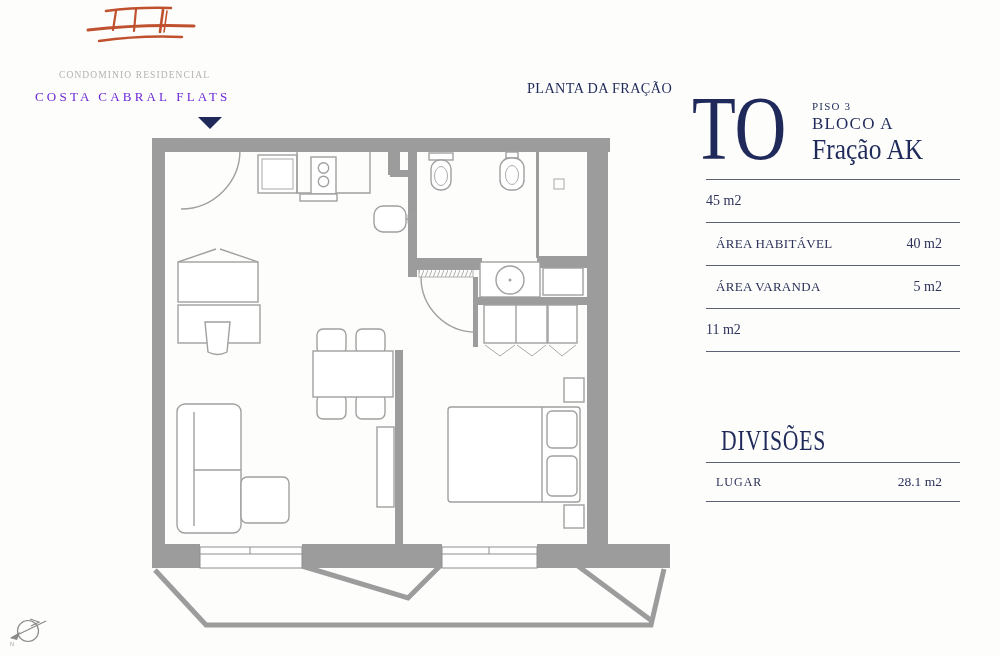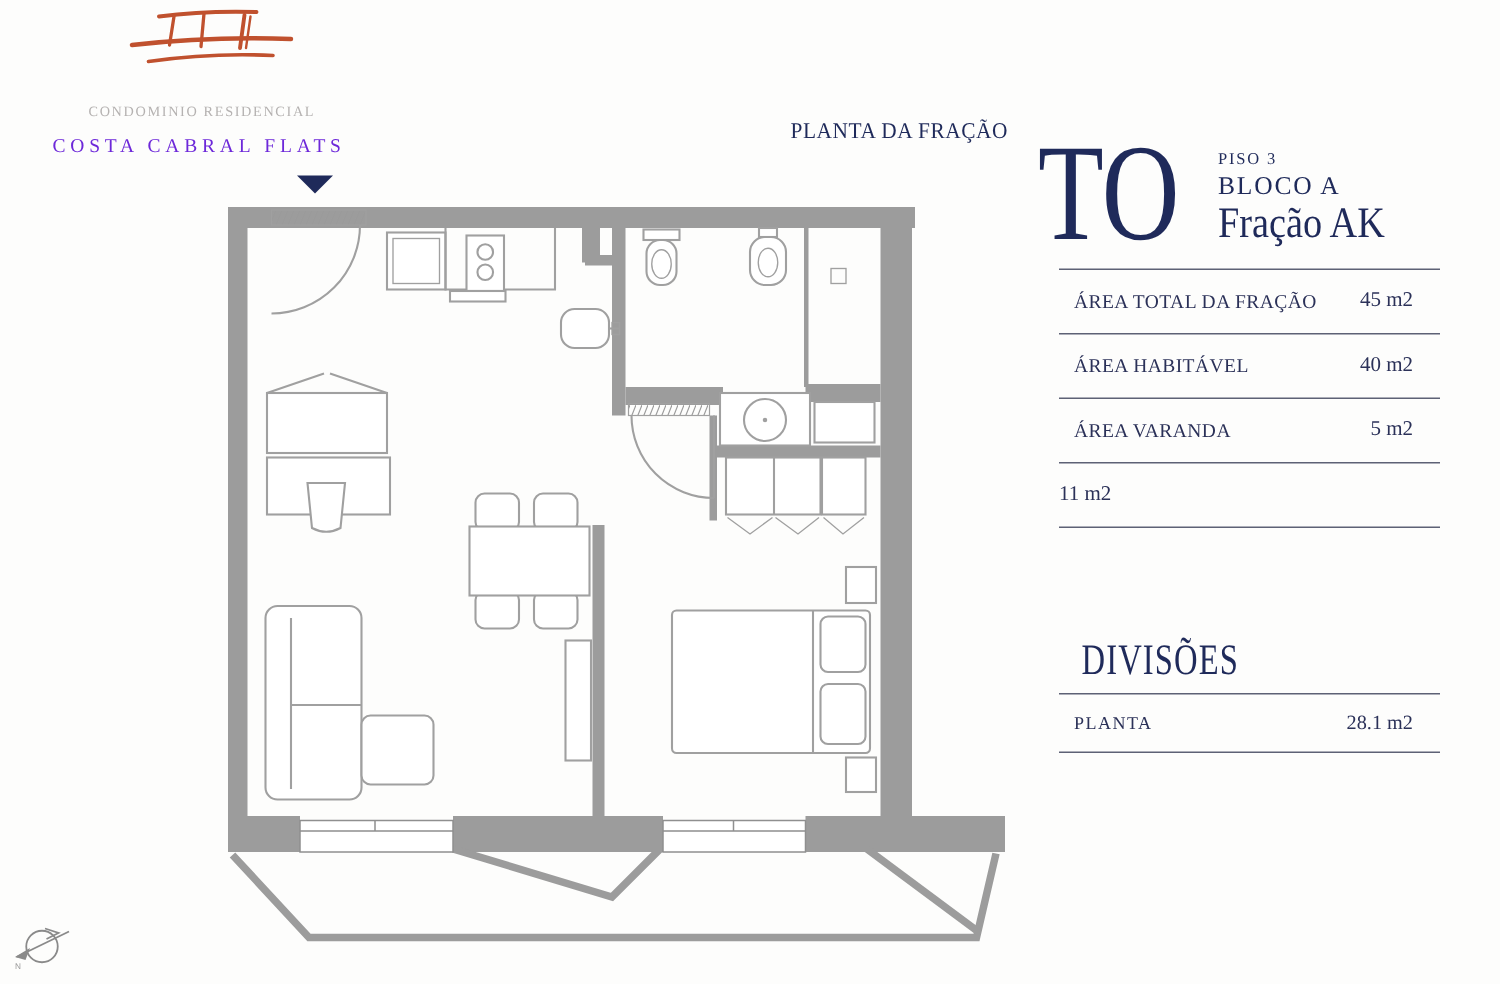--- a/index.html
+++ b/index.html
@@ -195,35 +195,34 @@
 <div class="abs plan-title">PLANTA DA FRAÇÃO</div>
 <div class="abs unit-code">TO</div>
 <div class="abs unit-meta">
   <div class="unit-floor">PISO 3</div>
   <div class="unit-block">BLOCO A</div>
   <div class="unit-fraction">Fração AK</div>
 </div>
 
 <div class="abs area-table">
   <div class="tbl-row">
-    <span class="tbl-label">ÁREA TOTAL DA FRAÇÃO</span>
     <span class="tbl-value">45 m2</span>
   </div>
   <div class="tbl-row">
     <span class="tbl-label">ÁREA HABITÁVEL</span>
     <span class="tbl-value">40 m2</span>
   </div>
   <div class="tbl-row">
     <span class="tbl-label">ÁREA VARANDA</span>
     <span class="tbl-value">5 m2</span>
   </div>
   <div class="tbl-row">
     <span class="tbl-value">11 m2</span>
   </div>
 </div>
 
 <div class="abs div-title">DIVISÕES</div>
 <div class="abs div-table">
   <div class="tbl-row">
-    <span class="tbl-label">PLANTA</span>
+    <span class="tbl-label">LUGAR</span>
     <span class="tbl-value">28.1 m2</span>
   </div>
 </div>
 
 </body></html>

